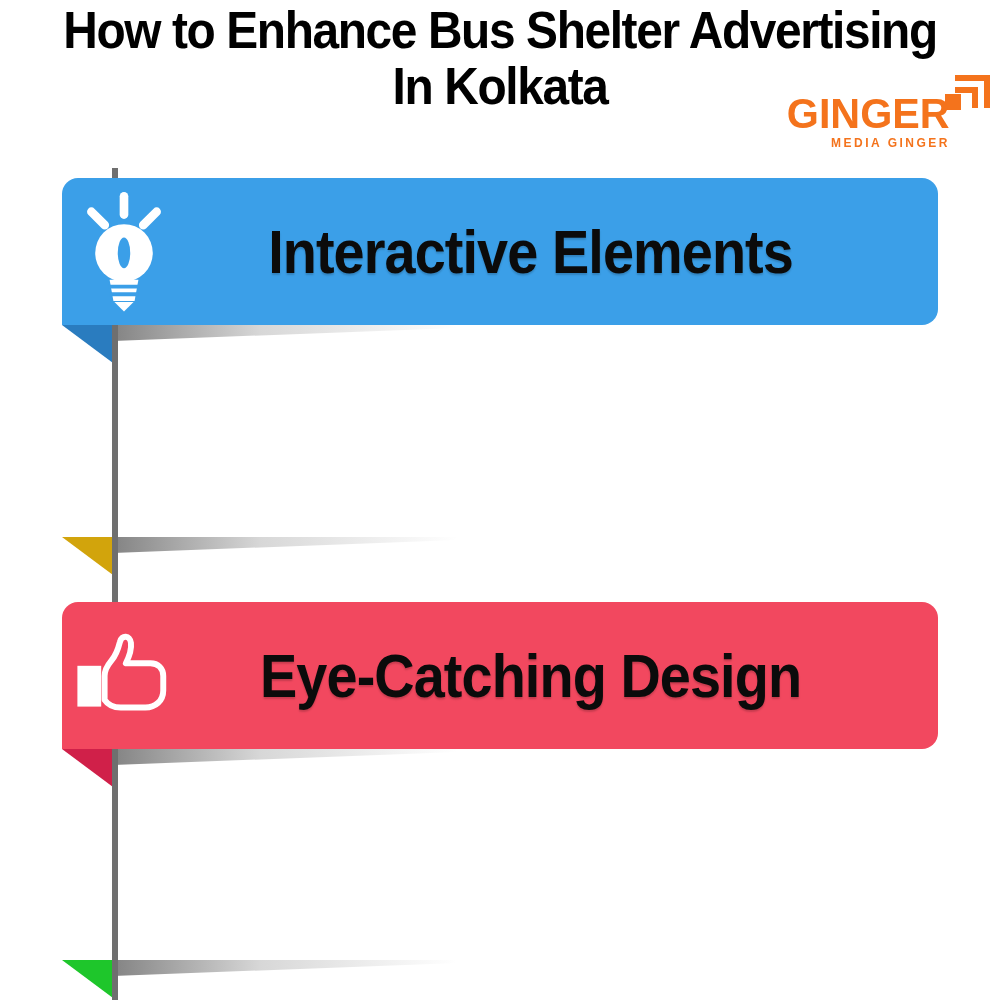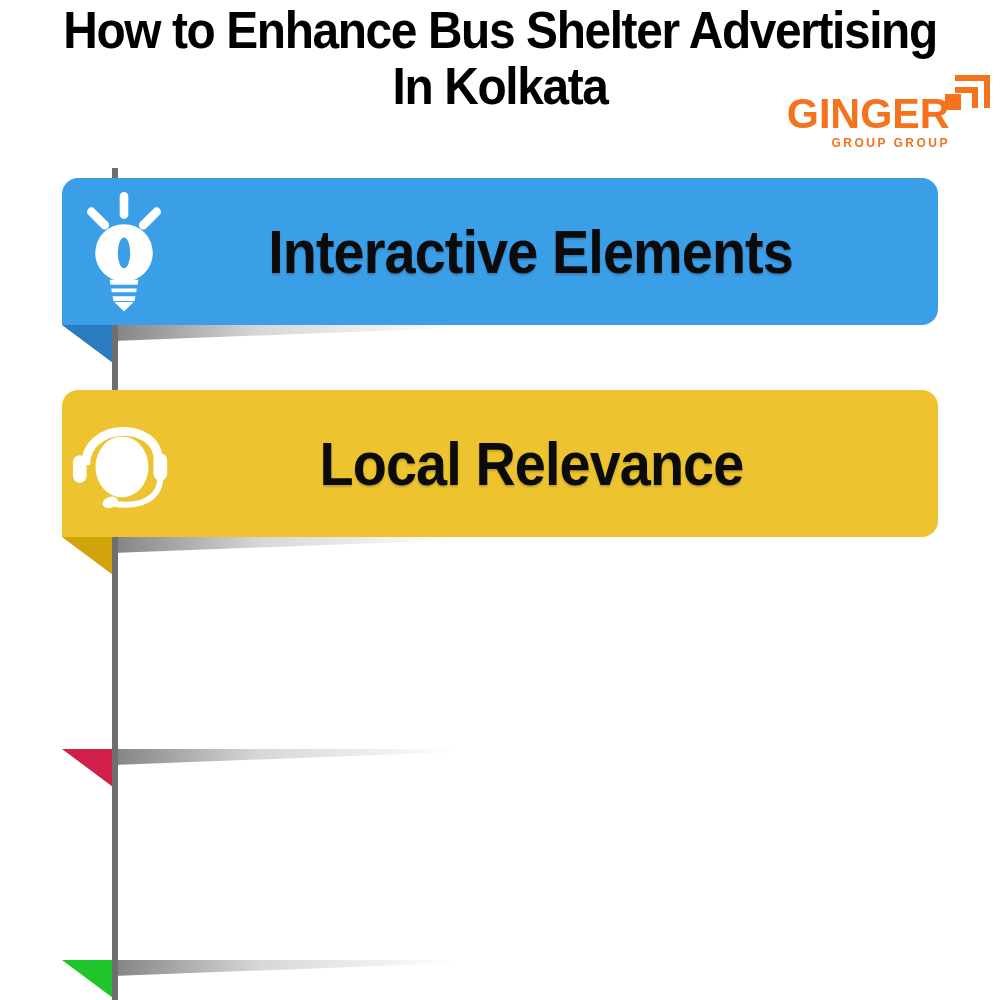--- a/index.html
+++ b/index.html
@@ -79,21 +79,21 @@
 
   <div class="logo">
     <span class="logo-icon">
       <svg width="47" height="37" viewBox="0 0 47 37">
         <path d="M12,4 H44 V34" fill="none" stroke="var(--orange)" stroke-width="6"></path>
         <path d="M12,16 H32 V34" fill="none" stroke="var(--orange)" stroke-width="6"></path>
         <rect x="2" y="20" width="16" height="16" fill="var(--orange)"></rect>
       </svg>
     </span>
     <div class="logo-name">GINGER</div>
-    <div class="logo-tagline">GROUP GROUP</div>
+    <div class="logo-tagline">MEDIA GINGER</div>
   </div>
 
   <section class="ribbon-wrap" style="top: 178px; --bg: #3B9FE8; --fold: #2A7CBF;">
     <div class="shadow"></div>
     <div class="fold"></div>
     <div class="ribbon">
       <span class="icon icon-bulb">
         <svg width="96" height="121" viewBox="0 0 100 126">
           <line x1="50" y1="5" x2="50" y2="24" stroke="#fff" stroke-width="9" stroke-linecap="round"></line>
           <line x1="16" y1="21" x2="30" y2="35" stroke="#fff" stroke-width="9" stroke-linecap="round"></line>
@@ -108,40 +108,36 @@
       </span>
       <div class="label-box">
         <span class="label">Interactive Elements</span>
       </div>
     </div>
   </section>
 
   <section class="ribbon-wrap" style="top: 390px; --bg: #EDC42F; --fold: #D2A40C;">
     <div class="shadow"></div>
     <div class="fold"></div>
-    <div class="ribbon">
-      <span class="icon icon-headset">
-        <svg width="110" height="116" viewBox="0 0 112 118">
-          <path d="M19,60 C19,16 93,14 93,56" fill="none" stroke="#fff" stroke-width="9"></path>
-          <ellipse cx="56" cy="62" rx="27" ry="31" fill="#fff"></ellipse>
-          <rect x="6" y="50" width="14" height="28" rx="7" fill="#fff"></rect>
-          <rect x="88" y="48" width="14" height="28" rx="7" fill="#fff"></rect>
-          <path d="M95,72 C95,96 72,104 46,99" fill="none" stroke="#fff" stroke-width="6" stroke-linecap="round"></path>
-          <ellipse cx="44" cy="98" rx="8" ry="5.5" fill="#fff" transform="rotate(-20 44 98)"></ellipse>
-        </svg>
-      </span>
-      <div class="label-box">
-        <span class="label">Local Relevance</span>
-      </div>
-    </div>
   </section>
 
   <section class="ribbon-wrap" style="top: 602px; --bg: #F2485F; --fold: #D02049;">
     <div class="shadow"></div>
     <div class="fold"></div>
+    <div class="ribbon">
+      <span class="icon icon-thumb">
+        <svg width="102" height="96" viewBox="0 0 120 112">
+          <path d="M36,84 L36,56 C36,49 39,44 44,38 C49,32 52,24 54,16 C56,7 66,8 67,17 C68,25 65,33 61,41 L90,41 C99,41 105,47 105,56 L105,73 C105,85 96,93 84,93 L55,93 C46,93 40,90 36,84 Z" fill="none" stroke="#fff" stroke-width="7" stroke-linejoin="round"></path>
+          <rect x="4" y="44" width="28" height="48" fill="#fff"></rect>
+        </svg>
+      </span>
+      <div class="label-box">
+        <span class="label">Eye-Catching Design</span>
+      </div>
+    </div>
   </section>
 
   <section class="ribbon-wrap" style="top: 813px; --bg: #35E93B; --fold: #1EC62B;">
     <div class="shadow"></div>
     <div class="fold"></div>
   </section>
 
   <div class="timeline"></div>
 
 </div>

